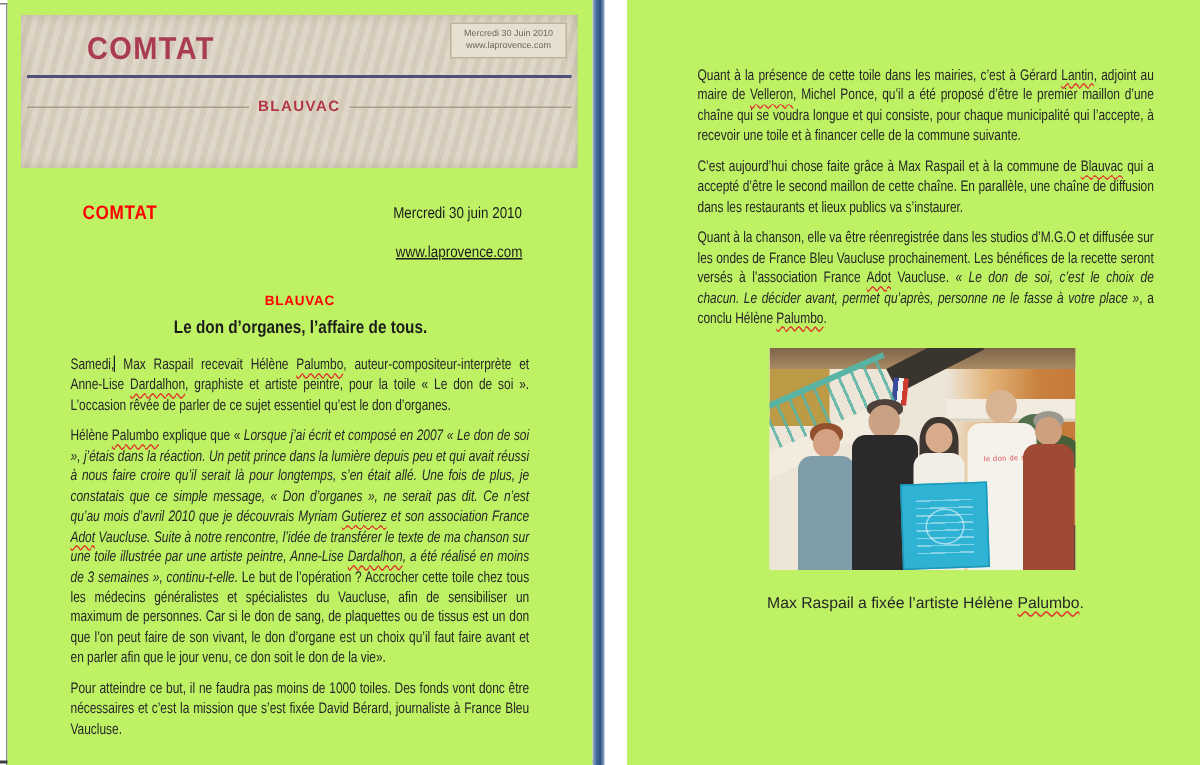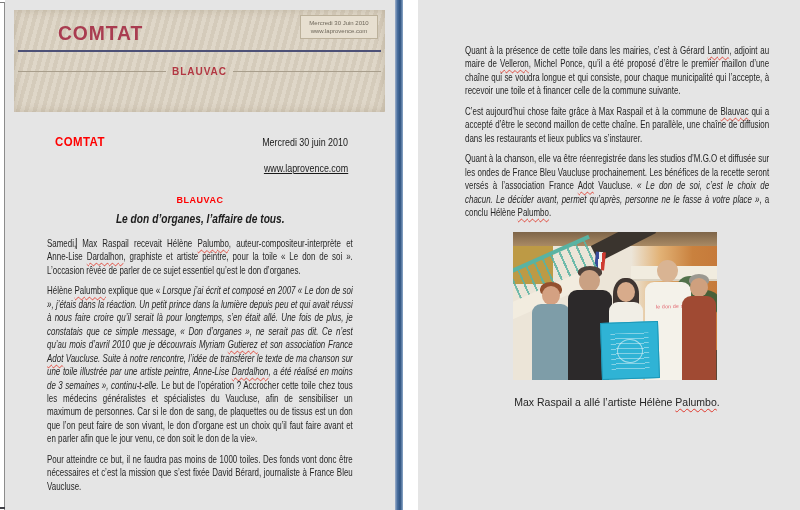--- a/index.html
+++ b/index.html
@@ -12,21 +12,21 @@
   }
   
   .edge-left   { position:absolute; left:4px; top:2px; bottom:0; width:1px; background:#8c8c8c; }
   .edge-top    { position:absolute; left:0; top:2px; width:395px; height:1px; background:#7d7d7d; }
   .edge-bottom { position:absolute; left:0; top:507px; width:395px; height:2px; background:#3f3f46; }
   .edge-right  { position:absolute; left:797px; top:0; bottom:0; width:1px; background:#a0a0a0; }
   .page-divider{
     position:absolute; left:395px; top:0; bottom:0; width:8px;
     background:linear-gradient(90deg,#9fb2cd 0%,#4a6f9f 30%,#2e5280 65%,#8fabcb 100%);
   }
-  .page { position:absolute; top:0; bottom:0; background:#e5e5e5; }
+  .page { position:absolute; top:0; bottom:0; background:#bef264; }
   .page-left  { left:5px;  width:390px; }
   .page-right { left:418px; width:394px;padding-left:39px; }
 
   
   .clipping {
     position:absolute; left:9px; top:10px; width:371px; height:102px;
     background:
       repeating-linear-gradient(105deg, rgba(255,255,255,0.10) 0 4px, rgba(90,75,50,0.05) 4px 8px),
       #dbd2c2;
     box-shadow: inset 0 0 8px rgba(120,100,70,0.25);
@@ -66,21 +66,21 @@
     font-size:10.5px; color:#1a1a1a;
     transform:scaleX(0.85); transform-origin:100% 0;
   }
   .doc-link {
     position:absolute; right:47px; top:162px;
     font-size:10.5px; color:#1a1a1a; text-decoration:underline; cursor:pointer;
     transform:scaleX(0.85); transform-origin:100% 0;
   }
   .doc-center-block { position:absolute; left:42px; top:195px; width:306px; text-align:center; }
   .doc-kicker { font-weight:bold; font-size:9px; letter-spacing:0.5px; color:#fe0000; }
-  .doc-title-wrap { margin-top:4px;font-style:italic; }
+  .doc-title-wrap { margin-top:4px; }
   .doc-title {
     display:inline-block; white-space:nowrap;
     font-weight:bold; font-size:12px; color:#1c1c1c;
     transform:scaleX(0.85); transform-origin:center top;
   }
 
   
   .body-col {
     position:absolute; text-align:justify;
     transform:scaleX(0.78); transform-origin:0 0;
@@ -250,14 +250,14 @@
     </div>
     <div class="person" style="--skin:#cfa07e; --hair:#9b9890; --shirt:#a04a33; left:168px; top:0; width:36px; height:148px;">
       <div class="hair" style="left:8px; top:42px; width:20px; height:12px;"></div>
       <div class="head" style="left:9px; top:46px; width:18px; height:19px;"></div>
       <div class="torso" style="left:1px; top:64px; width:34px; height:84px;"></div>
     </div>
 
     <div class="canvas-art"></div>
   </figure>
 
-  <div class="caption"><span>Max Raspail a allé  l’artiste Hélène </span><span class="sp">Palumbo</span><span>.</span></div>
+  <div class="caption"><span>Max Raspail a fixée  l’artiste Hélène </span><span class="sp">Palumbo</span><span>.</span></div>
 </section>
 
 </body></html>

